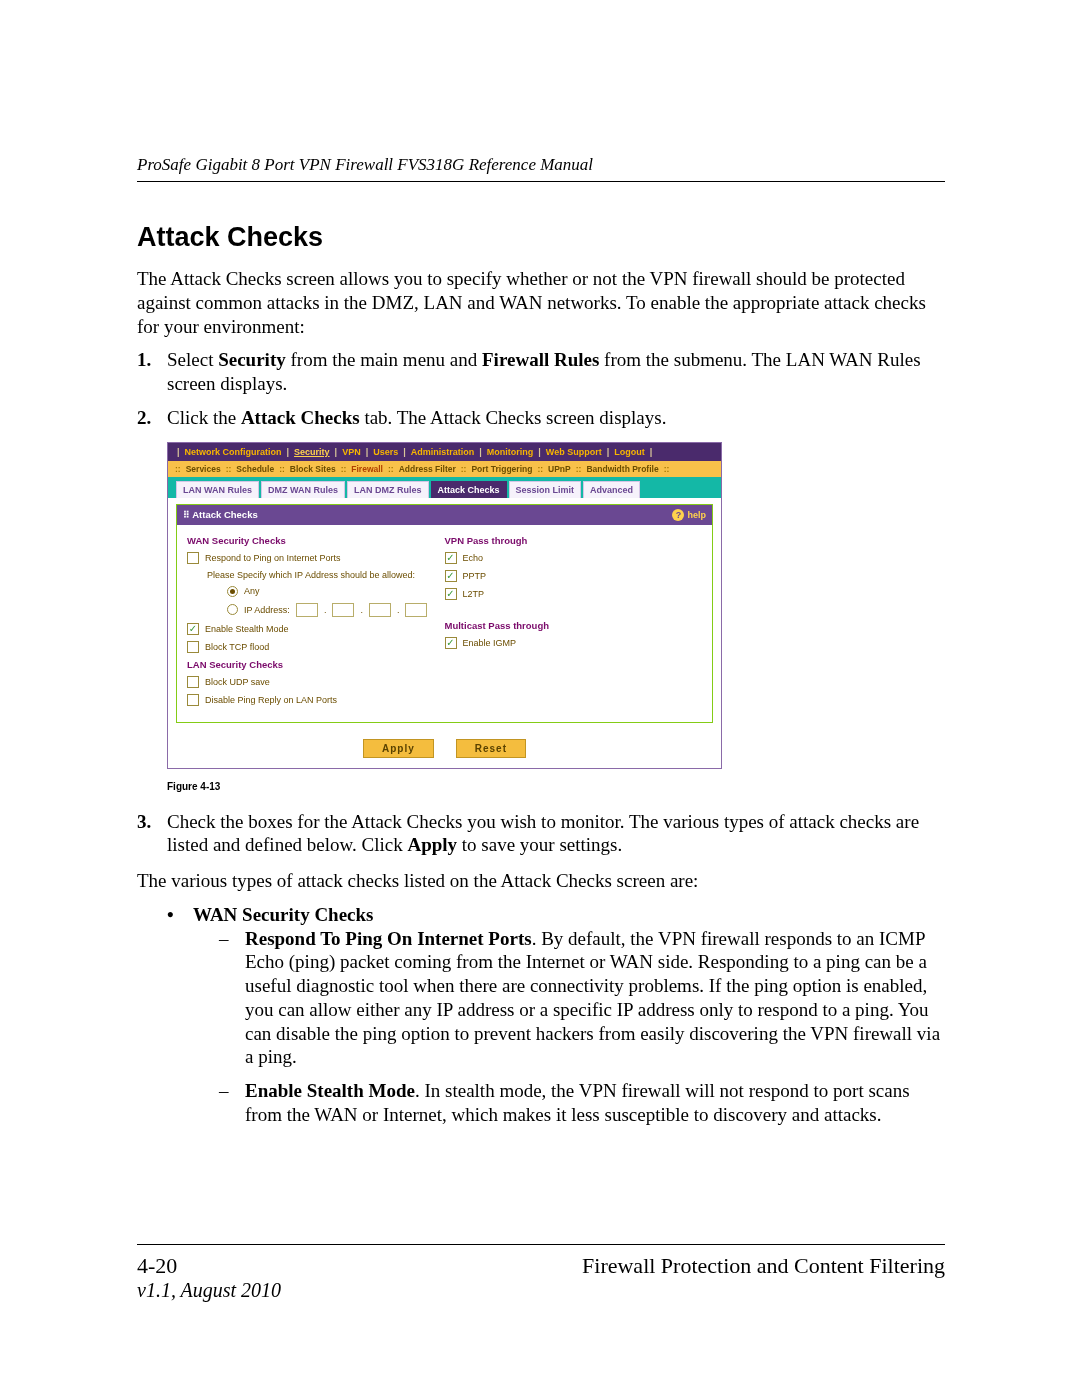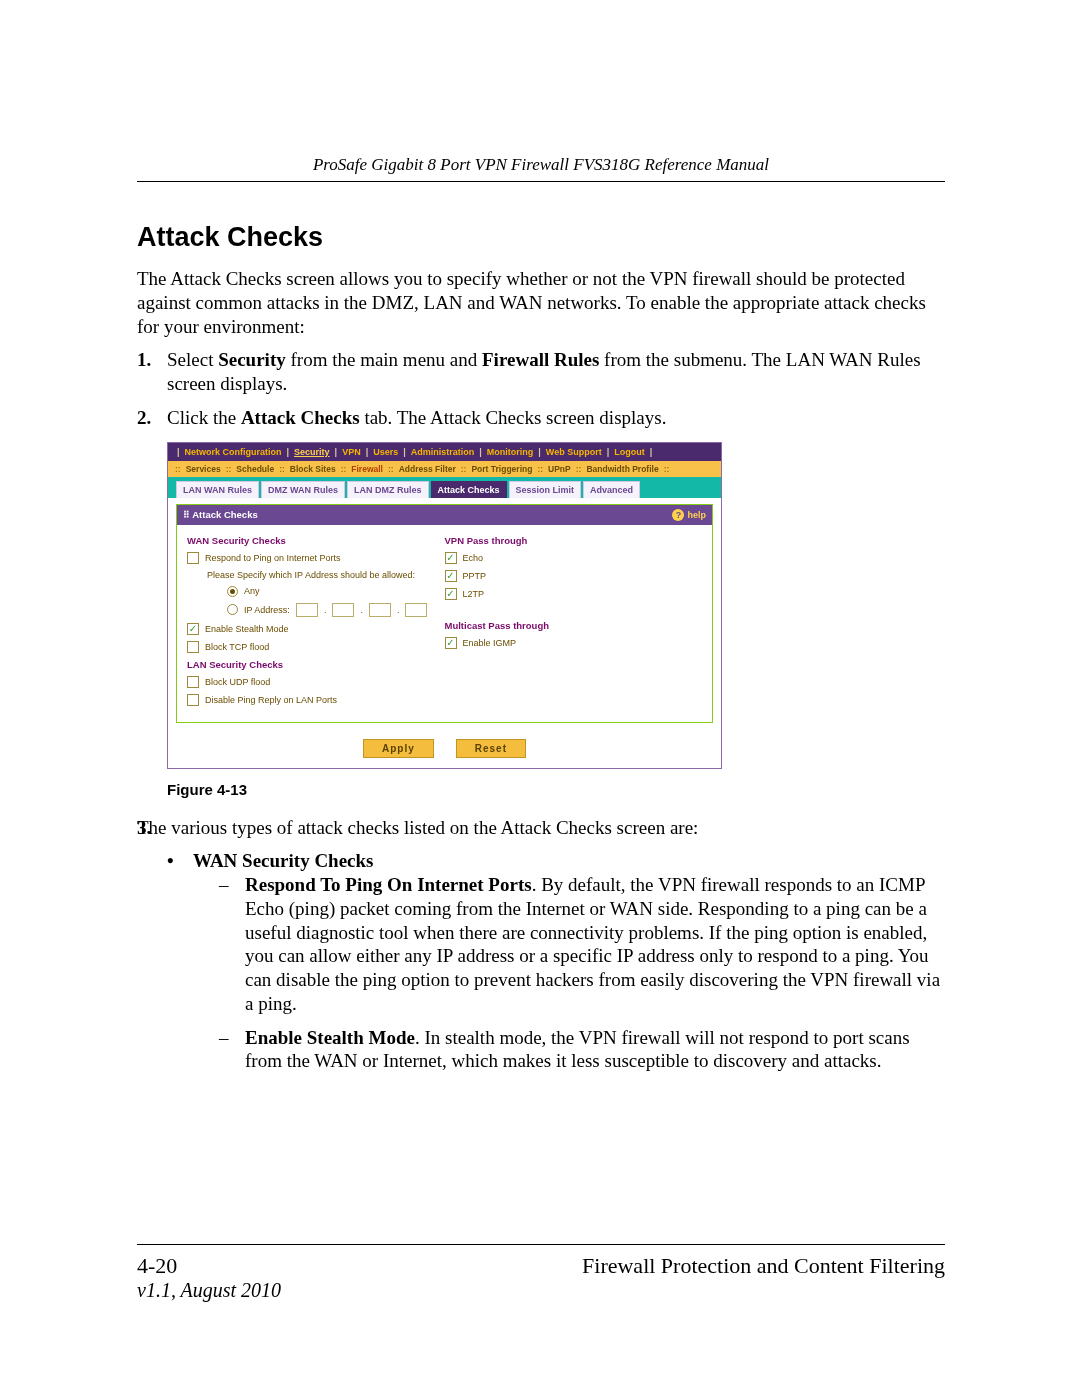--- a/index.html
+++ b/index.html
@@ -9,21 +9,20 @@
     color: #000;
     width: 1080px;
     height: 1397px;
     position: relative;
     padding: 155px 135px 0 137px;
   }
   .running-header {
     font-style: italic;
     font-size: 17px;
     margin-bottom: 6px;
-    text-align: center;
   }
   .rule { border: none; border-top: 1.5px solid #000; }
   h1.section-title {
     font-family: Arial, Helvetica, sans-serif;
     font-weight: bold;
     font-size: 27px;
     margin-top: 40px;
     margin-bottom: 14px;
   }
   p.body-text {
@@ -41,21 +40,21 @@
     position: relative;
     padding-left: 30px;
     margin-bottom: 10px;
   }
   ol.steps > li > .num {
     position: absolute; left: 0; top: 0;
     font-weight: bold;
   }
   .fig-caption {
     font-family: Arial, Helvetica, sans-serif;
-    font-size: 15px;
+    font-size: 10px;
     font-weight: bold;
     margin: 12px 0 18px 30px;
   }
   ul.bullets { list-style: none; font-size: 19px; line-height: 1.25; margin-left: 30px; }
   ul.bullets > li { position: relative; padding-left: 26px; margin-bottom: 8px; }
   ul.bullets > li > .mark { position: absolute; left: 0; top: 0; font-weight: bold; }
   ul.sub { list-style: none; margin-left: 26px; }
   ul.sub > li { position: relative; padding-left: 26px; margin-bottom: 10px; }
   ul.sub > li > .dash { position: absolute; left: 0; top: 0; }
   .bold { font-weight: bold; }
@@ -353,21 +352,21 @@
             <span class="cb checked"></span>
             <span>Enable Stealth Mode</span>
           </div>
           <div class="row">
             <span class="cb"></span>
             <span>Block TCP flood</span>
           </div>
           <div class="group-title">LAN Security Checks</div>
           <div class="row">
             <span class="cb"></span>
-            <span>Block UDP flood</span>
+            <span>Block UDP save</span>
           </div>
           <div class="row">
             <span class="cb"></span>
             <span>Disable Ping Reply on LAN Ports</span>
           </div>
         </div>
         <div class="col">
           <div class="group-title">VPN Pass through</div>
           <div class="row">
             <span class="cb checked"></span>
@@ -395,20 +394,23 @@
       <div class="btn">Reset</div>
     </div>
   </div>
 </div>
 
 <div class="fig-caption">Figure 4-13</div>
 
 <ol class="steps">
   <li>
     <span class="num">3.</span>
+    <span>
+      <span>Check the boxes for the Attack Checks you wish to monitor. The various types of attack checks are listed and defined below. Click </span><span class="bold">Apply</span><span> to save your settings.</span>
+    </span>
   </li>
 </ol>
 
 <p class="body-text">The various types of attack checks listed on the Attack Checks screen are:</p>
 
 <ul class="bullets">
   <li>
     <span class="mark">•</span>
     <span class="bold">WAN Security Checks</span>
     <ul class="sub">

